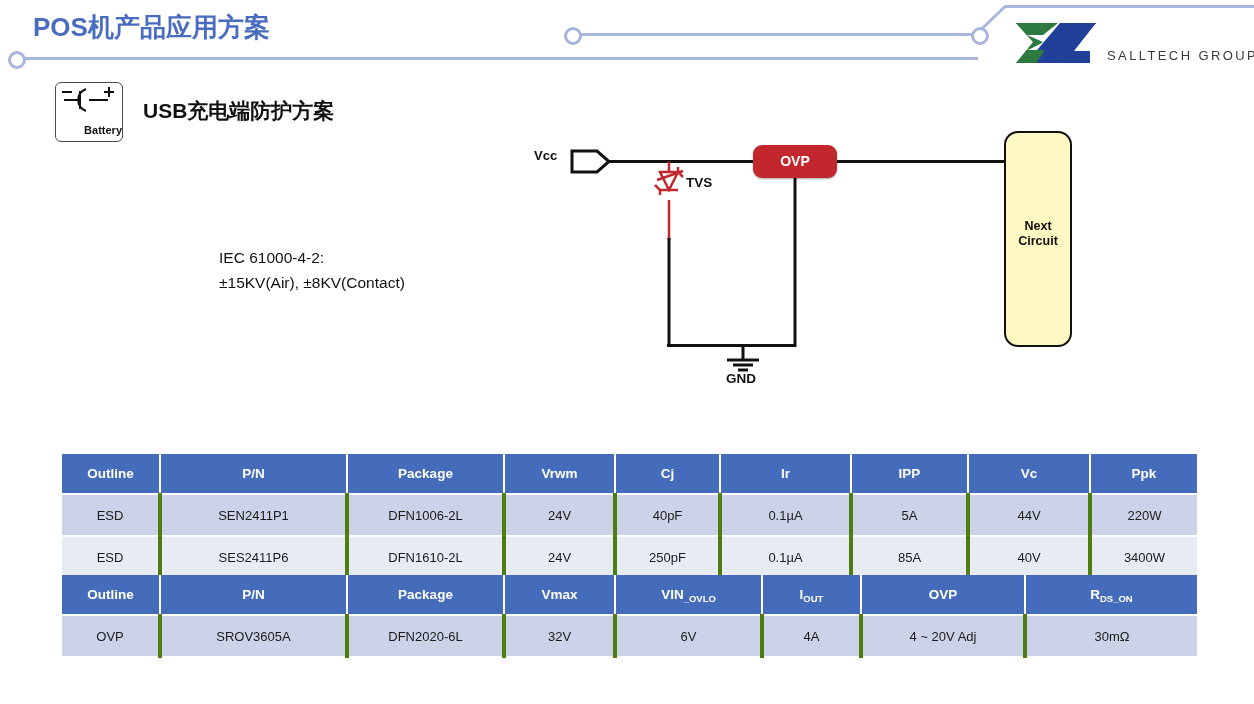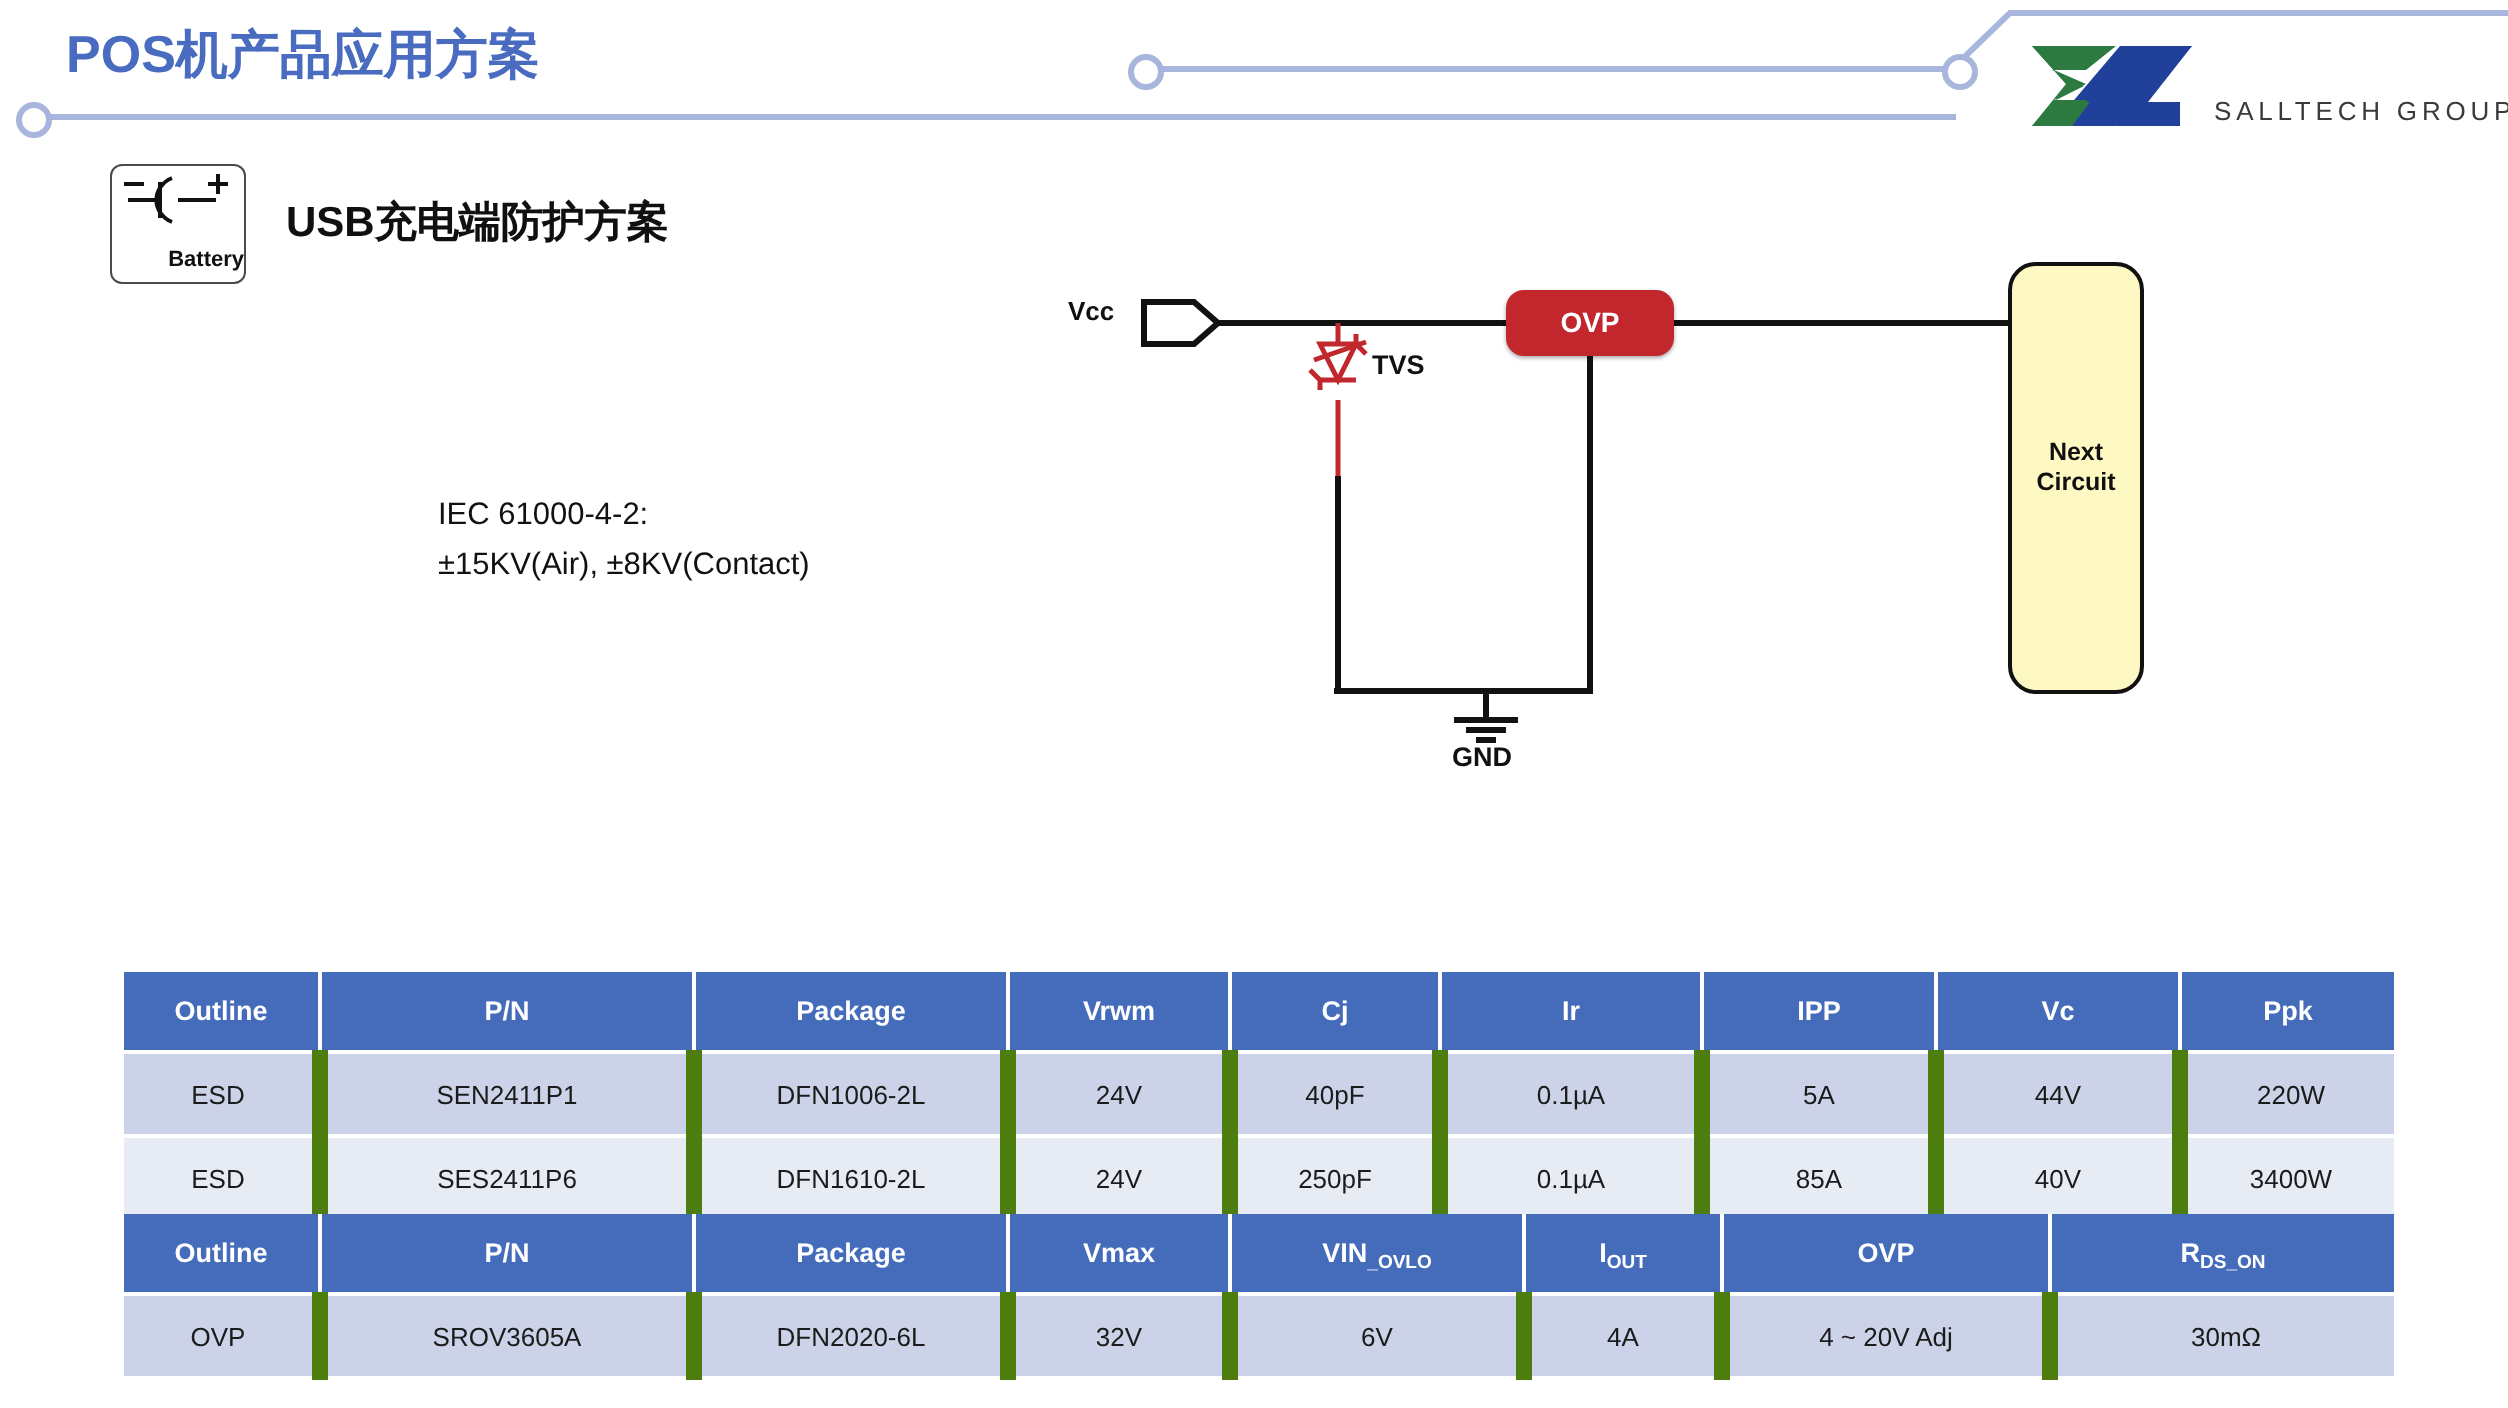--- a/index.html
+++ b/index.html
@@ -73,31 +73,31 @@
   #next-circuit-box{
     left:1004px;top:131px;width:64px;height:212px;border:2.5px solid #111;
     border-radius:14px;background:#fef9c3;
   }
   #next-circuit-text{
     position:absolute;left:0;right:0;top:86px;text-align:center;
     font-size:12.5px;font-weight:bold;color:#111;line-height:15px;
   }
 
   
-  table{border-collapse:collapse;border-spacing:0;margin-top:32px;}
+  table{border-collapse:collapse;border-spacing:0;}
   .spec-table{position:absolute;table-layout:fixed;}
   .spec-table th{
     background:#456cbb;color:#ffffff;font-size:13.5px;font-weight:bold;
     height:39px;border-right:2px solid #ffffff;border-bottom:2px solid #ffffff;
     text-align:center;padding:0;
   }
   .spec-table th:last-child{border-right:none;}
   .spec-table td{
     font-size:13px;color:#1b1b1b;height:40px;text-align:center;padding:0;
-    border-right:8px solid #4d7c0f;border-bottom:2px solid #ffffff;
+    border-right:4px solid #4d7c0f;border-bottom:2px solid #ffffff;
   }
   .spec-table td:last-child{border-right:none;}
   .spec-table tr.row-a td{background:#ccd2e7;}
   .spec-table tr.row-b td{background:#e7ebf4;}
   .sub{font-size:9.5px;vertical-align:baseline;position:relative;top:3px;}
   #table-esd{left:62px;top:454px;width:1135px;}
   #table-ovp{left:62px;top:575px;width:1135px;}
 </style>
 </head>
 <body>

